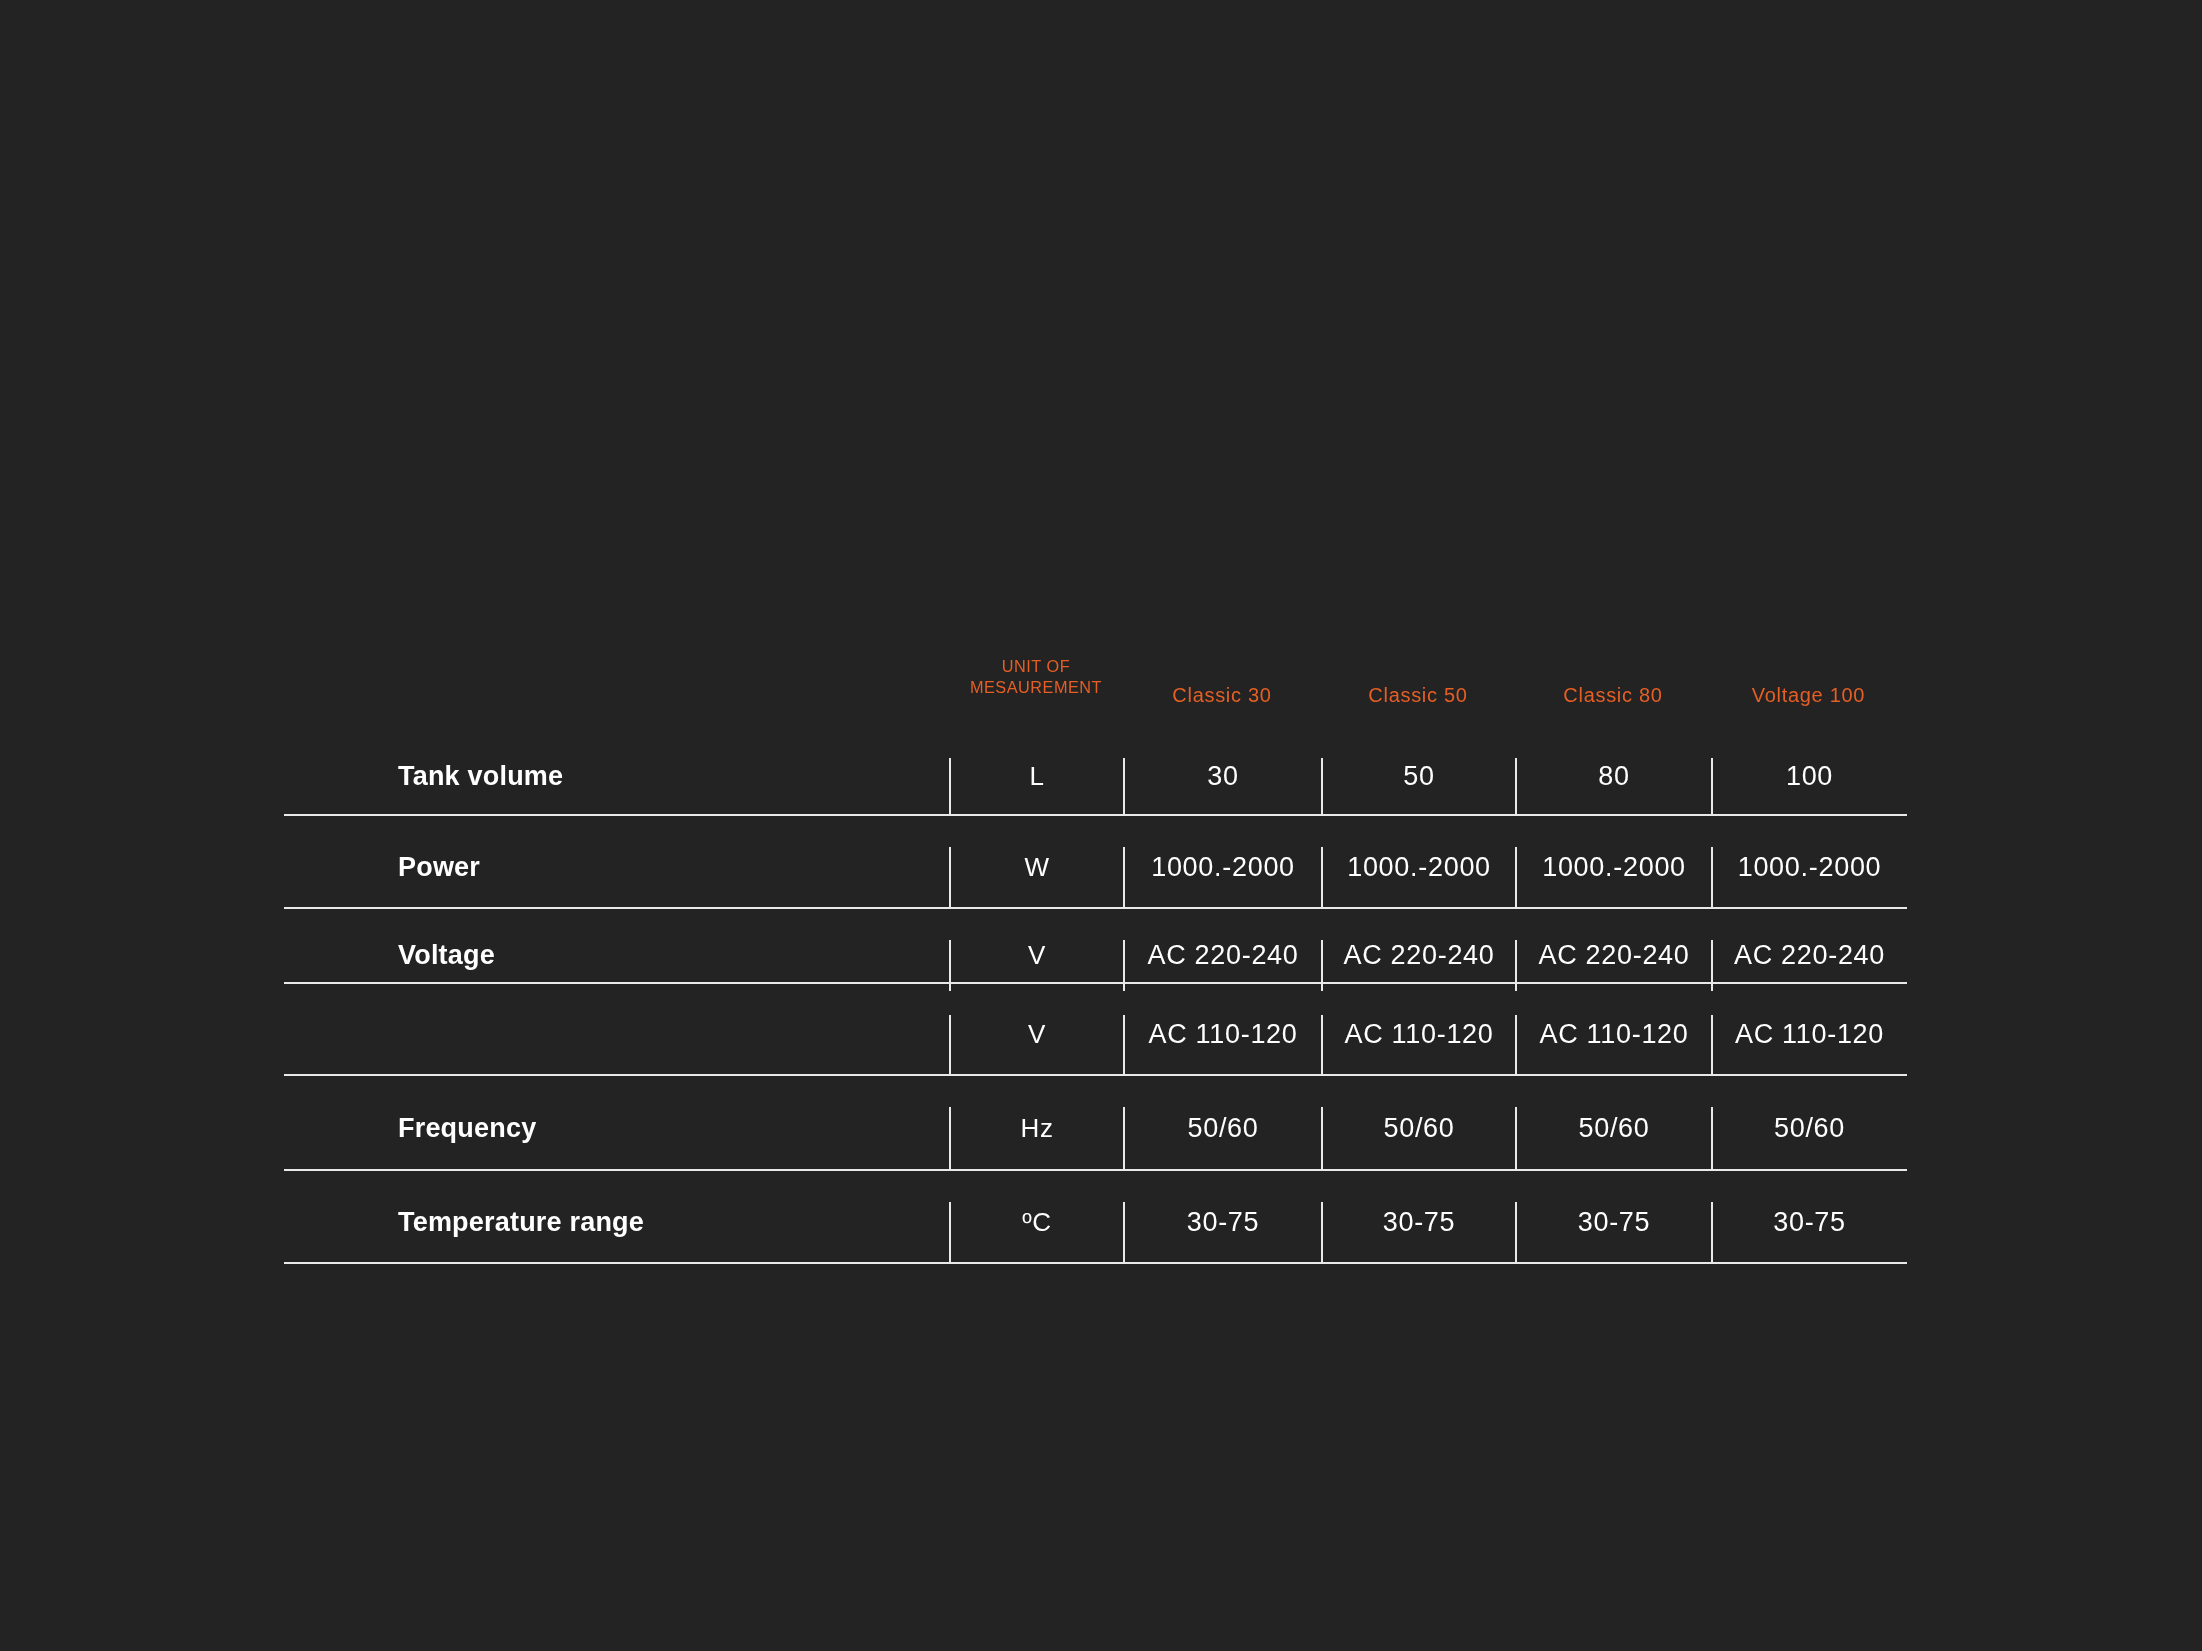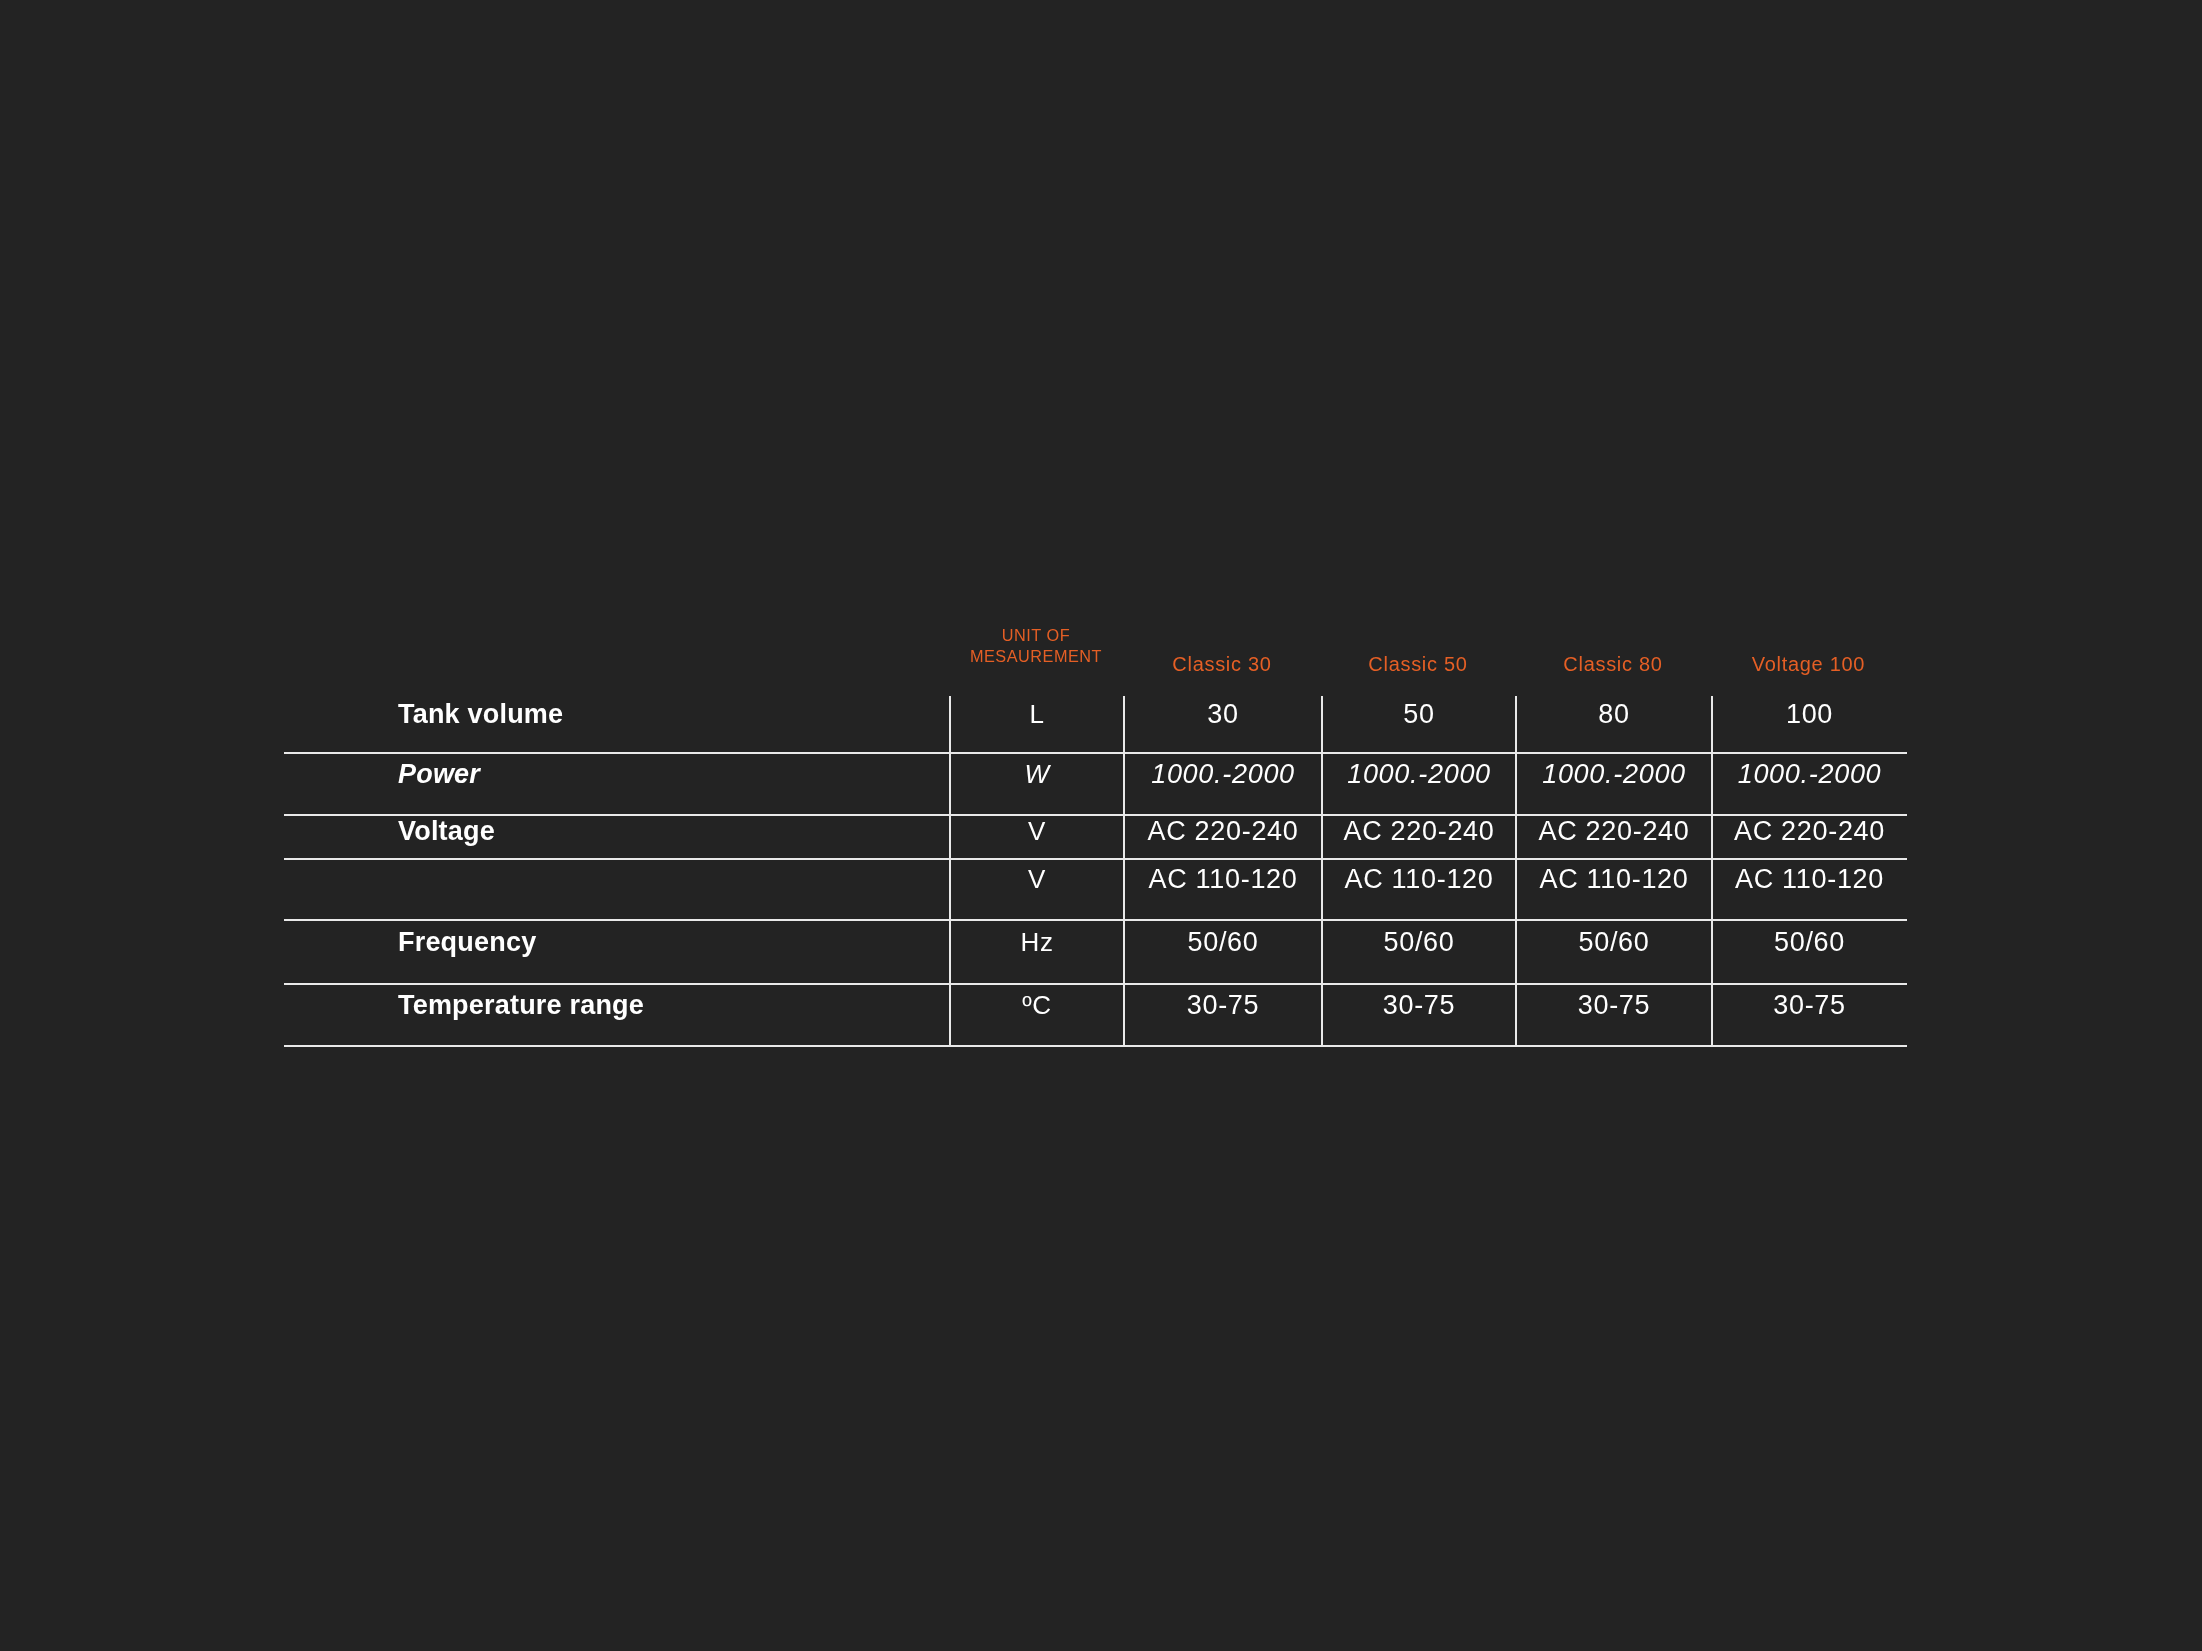--- a/index.html
+++ b/index.html
@@ -14,20 +14,21 @@
   }
   .spec-table {
     position: absolute;
     left: 284px;
     top: 625px;
     width: 1623px;
   }
   .grid-cols {
     display: grid;
     grid-template-columns: 665px 174px 198px 194px 196px 195px;
+    margin-top: 31px;
   }
   
   .header-row { height: 71px; align-items: end; }
   .hcell {
     display: flex;
     align-items: flex-end;
     justify-content: center;
     color: #E55F25;
   }
   .unit-header {
@@ -45,21 +46,21 @@
     font-size: 20px;
     letter-spacing: 0.7px;
   }
   
   .row {
     box-sizing: border-box;
     border-bottom: 2.6px solid #E9E9E9;
   }
   .row.last { border-bottom: none; }
   .r1 { height: 58px; }
-  .r2 { height: 62px; font-style: italic; }
+  .r2 { height: 62px; }
   .r3 { height: 44px; }
   .r4 { height: 61px; }
   .r5 { height: 64px; }
   .r6 { height: 62px; }
   .r7 { height: 68px; }
   .cell {
     display: flex;
     align-items: center;
     justify-content: center;
     box-sizing: border-box;

